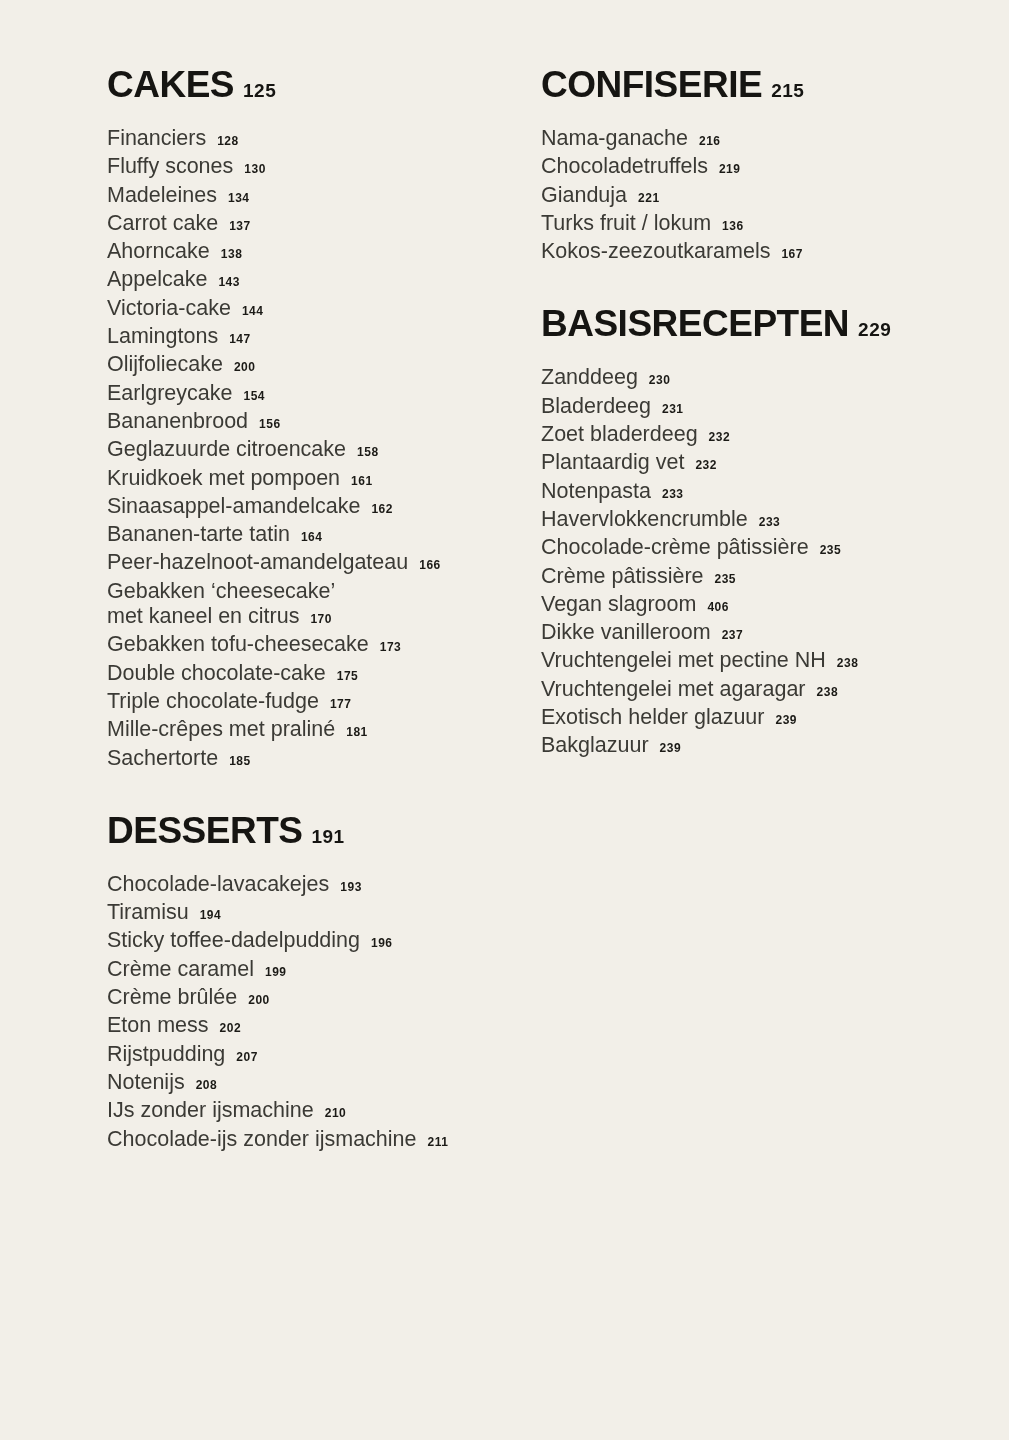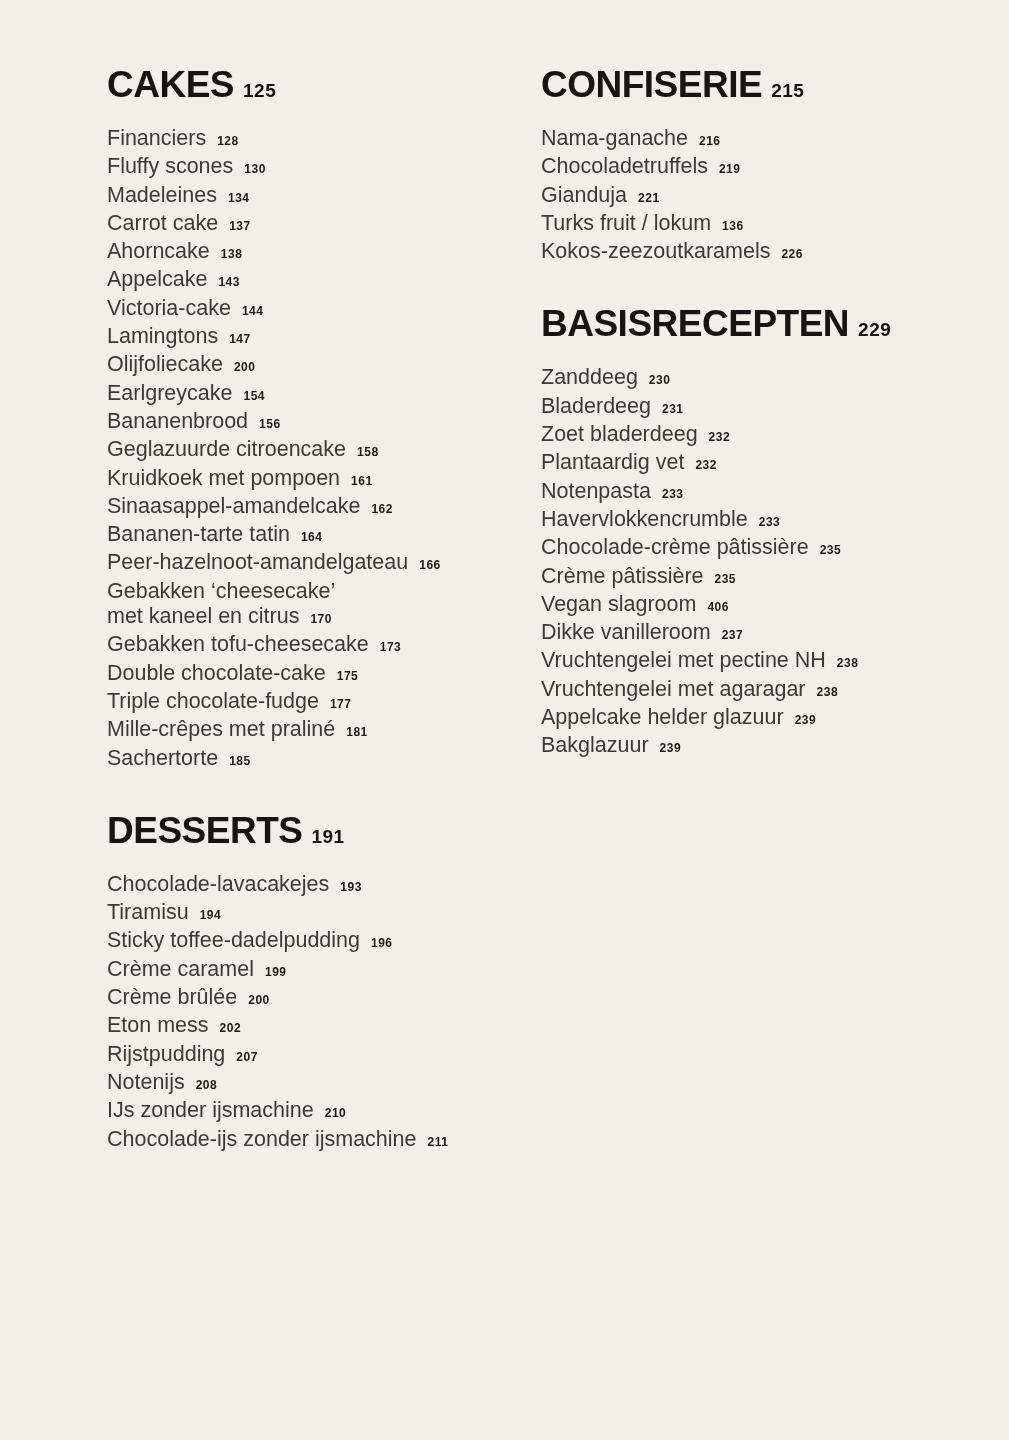--- a/index.html
+++ b/index.html
@@ -156,21 +156,21 @@
       <h2 class="sec-title"><span class="sec-name">CONFISERIE</span><span class="sec-page">215</span></h2>
       <ul class="toc-list">
   <li class="toc-item"><span class="item-label">Nama-ganache</span><span class="item-page">216</span></li>
 
   <li class="toc-item"><span class="item-label">Chocoladetruffels</span><span class="item-page">219</span></li>
 
   <li class="toc-item"><span class="item-label">Gianduja</span><span class="item-page">221</span></li>
 
   <li class="toc-item"><span class="item-label">Turks fruit / lokum</span><span class="item-page">136</span></li>
 
-  <li class="toc-item"><span class="item-label">Kokos-zeezoutkaramels</span><span class="item-page">226</span></li>
+  <li class="toc-item"><span class="item-label">Kokos-zeezoutkaramels</span><span class="item-page">167</span></li>
 </ul>
     </section>
 
     <section class="toc-section">
       <h2 class="sec-title"><span class="sec-name">BASISRECEPTEN</span><span class="sec-page">229</span></h2>
       <ul class="toc-list">
   <li class="toc-item"><span class="item-label">Zanddeeg</span><span class="item-page">230</span></li>
 
   <li class="toc-item"><span class="item-label">Bladerdeeg</span><span class="item-page">231</span></li>
 
@@ -187,21 +187,21 @@
   <li class="toc-item"><span class="item-label">Crème pâtissière</span><span class="item-page">235</span></li>
 
   <li class="toc-item"><span class="item-label">Vegan slagroom</span><span class="item-page">406</span></li>
 
   <li class="toc-item"><span class="item-label">Dikke vanilleroom</span><span class="item-page">237</span></li>
 
   <li class="toc-item"><span class="item-label">Vruchtengelei met pectine NH</span><span class="item-page">238</span></li>
 
   <li class="toc-item"><span class="item-label">Vruchtengelei met agaragar</span><span class="item-page">238</span></li>
 
-  <li class="toc-item"><span class="item-label">Appelcake helder glazuur</span><span class="item-page">239</span></li>
+  <li class="toc-item"><span class="item-label">Exotisch helder glazuur</span><span class="item-page">239</span></li>
 
   <li class="toc-item"><span class="item-label">Bakglazuur</span><span class="item-page">239</span></li>
 </ul>
     </section>
 
   </div>
 
 </div>
 
 </body></html>

